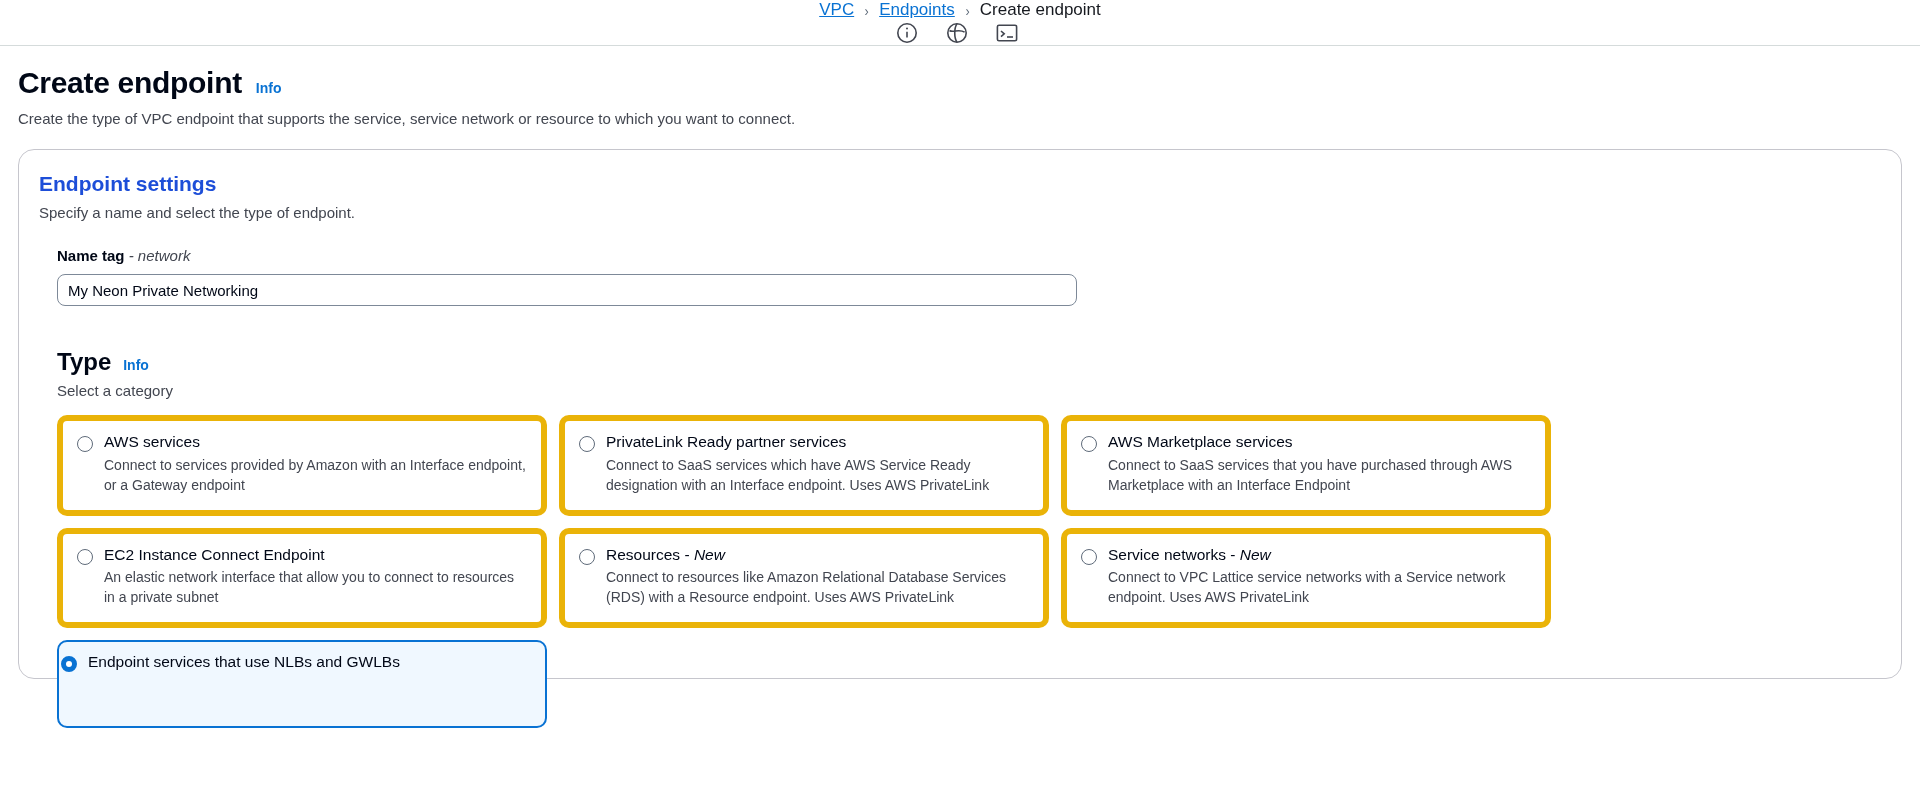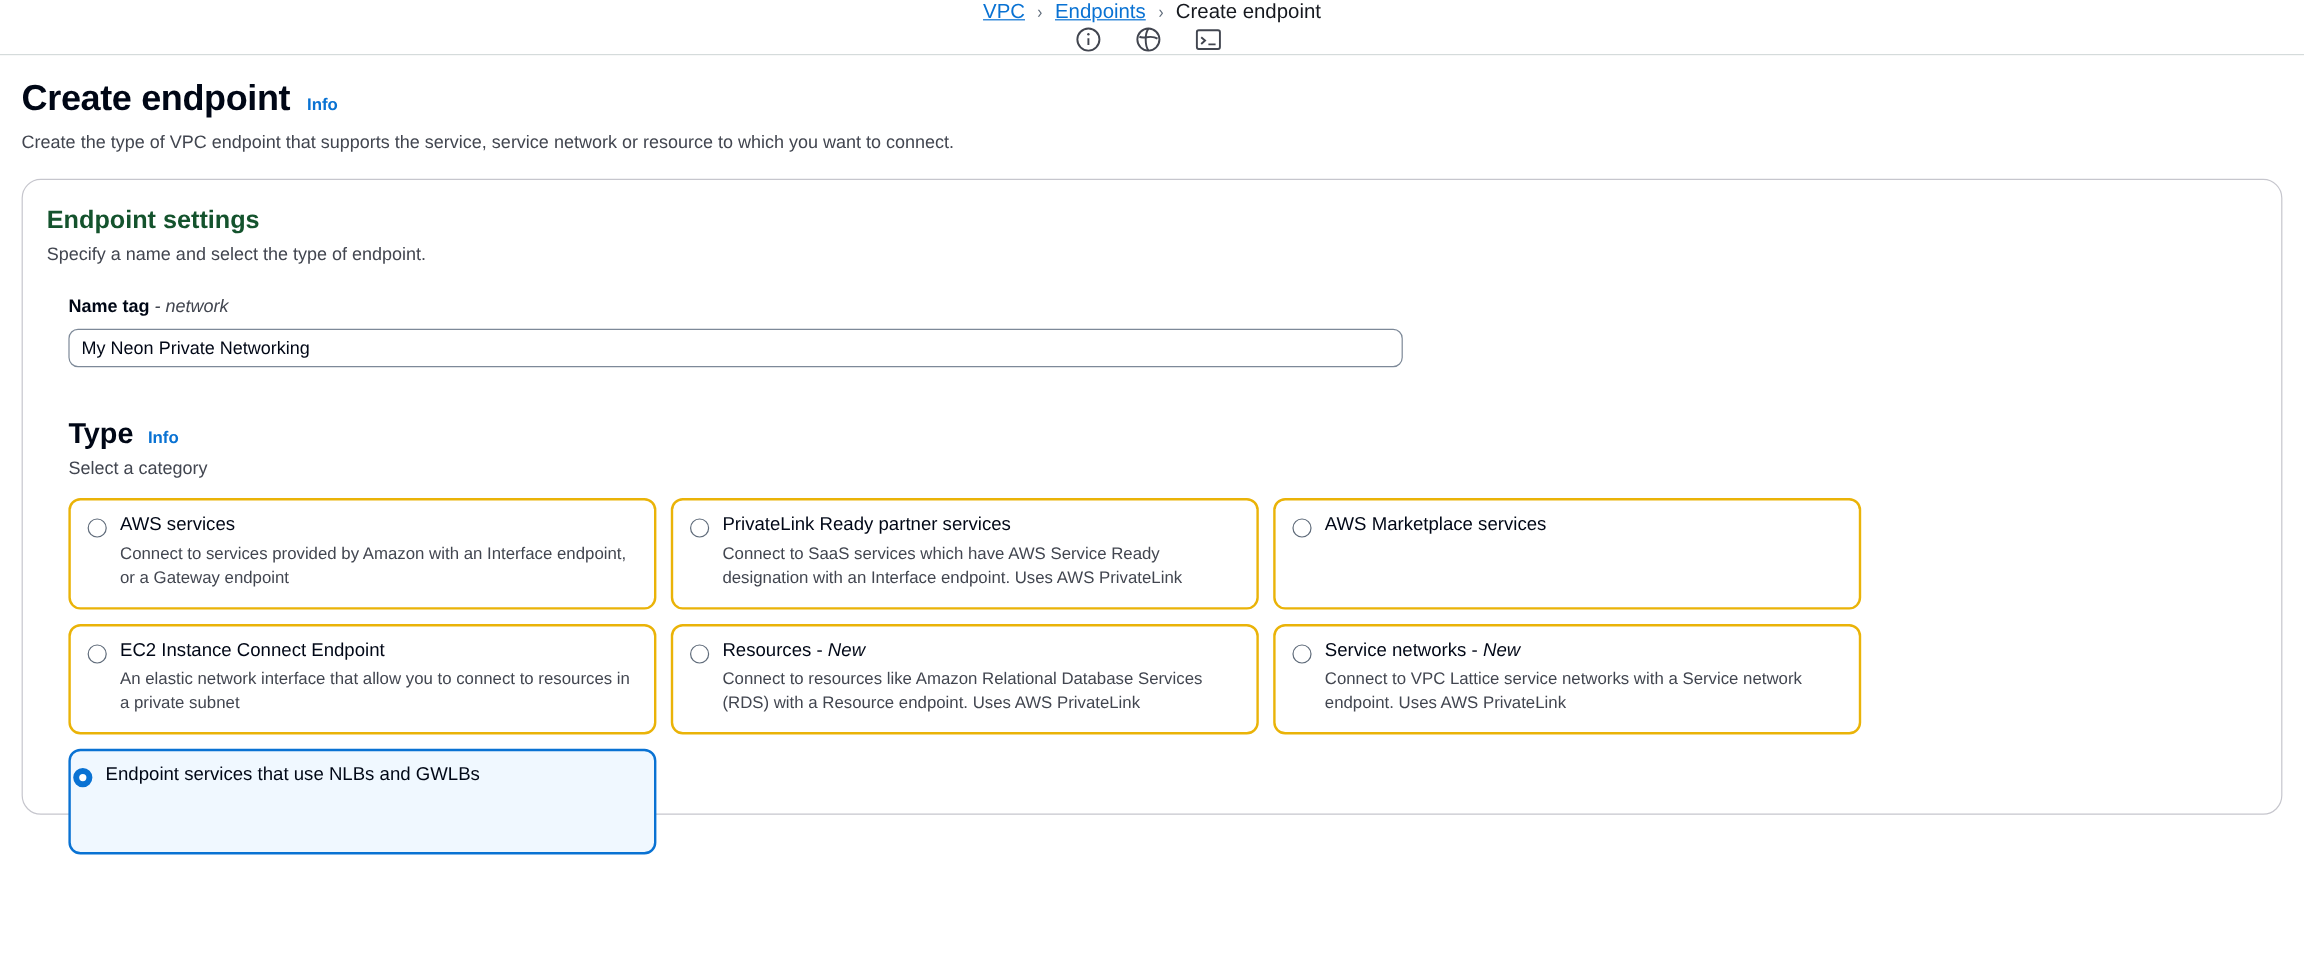--- a/index.html
+++ b/index.html
@@ -94,21 +94,21 @@
     border: 1px solid #c6c6cd;
     border-radius: 16px;
     background: #ffffff;
     padding: 22px 20px 26px 20px;
     height: 530px;
   }
   .section-title {
     font-size: 21px;
     font-weight: bold;
     margin: 0;
-    color: #14532d;
+    color: #1d4ed8;
   }
   .section-sub {
     margin-top: 8px;
     font-size: 15px;
     color: #424650;
   }
 
   .field-block { margin-top: 26px; padding-left: 18px; }
   .field-label {
     font-size: 15px;
@@ -120,21 +120,21 @@
     font-style: italic;
     color: #424650;
   }
   .field-desc {
     margin-top: 4px;
     font-size: 13.5px;
     color: #5f6b7a;
   }
   .text-input {
     margin-top: 10px;
-    width: 1112px;
+    width: 1020px;
     height: 32px;
     border: 1px solid #7d8998;
     border-radius: 8px;
     padding: 0 10px;
     font-size: 15px;
     color: #000716;
     font-family: "Liberation Sans", sans-serif;
     background: #ffffff;
     outline: none;
   }
@@ -160,21 +160,21 @@
 
   
   .tiles {
     margin-top: 16px;
     display: grid;
     grid-template-columns: 490px 490px 490px;
     gap: 12px;
     width: 1496px;
   }
   .tile {
-    border: 2px solid #eab308;
+    border: 6px solid #eab308;
     border-radius: 10px;
     padding: 12px 14px 14px 14px;
     display: flex;
     gap: 11px;
     background: #ffffff;
     cursor: pointer;
     min-height: 88px;
   }
   .tile.selected {
     border: 2px solid #0972d3;
@@ -300,20 +300,21 @@
           <div class="tile-body">
             <div class="tile-title">PrivateLink Ready partner services</div>
             <div class="tile-desc">Connect to SaaS services which have AWS Service Ready designation with an Interface endpoint. Uses AWS PrivateLink</div>
           </div>
         </div>
 
         <div class="tile">
           <div class="radio"></div>
           <div class="tile-body">
             <div class="tile-title">AWS Marketplace services</div>
+            <div class="tile-desc">Connect to SaaS services that you have purchased through AWS Marketplace with an Interface Endpoint</div>
           </div>
         </div>
 
         <div class="tile">
           <div class="radio"></div>
           <div class="tile-body">
             <div class="tile-title">EC2 Instance Connect Endpoint</div>
             <div class="tile-desc">An elastic network interface that allow you to connect to resources in a private subnet</div>
           </div>
         </div>

